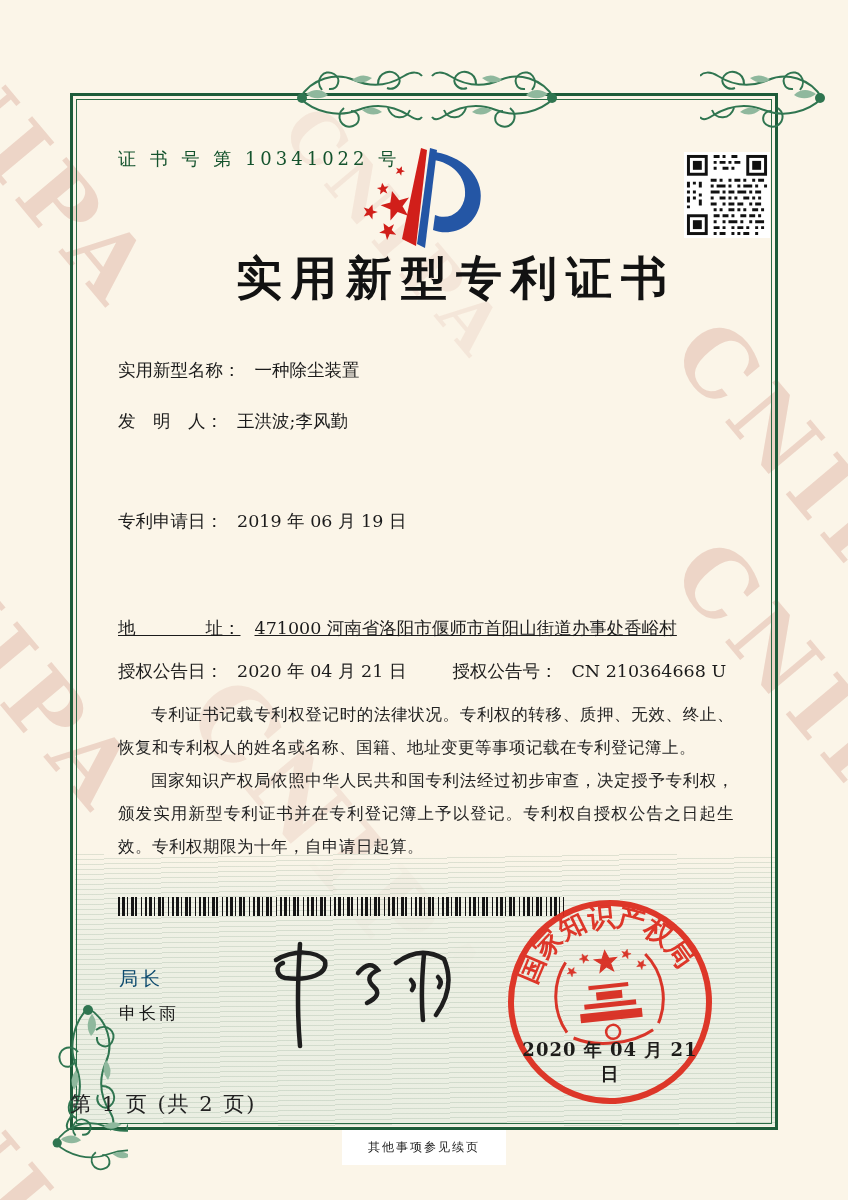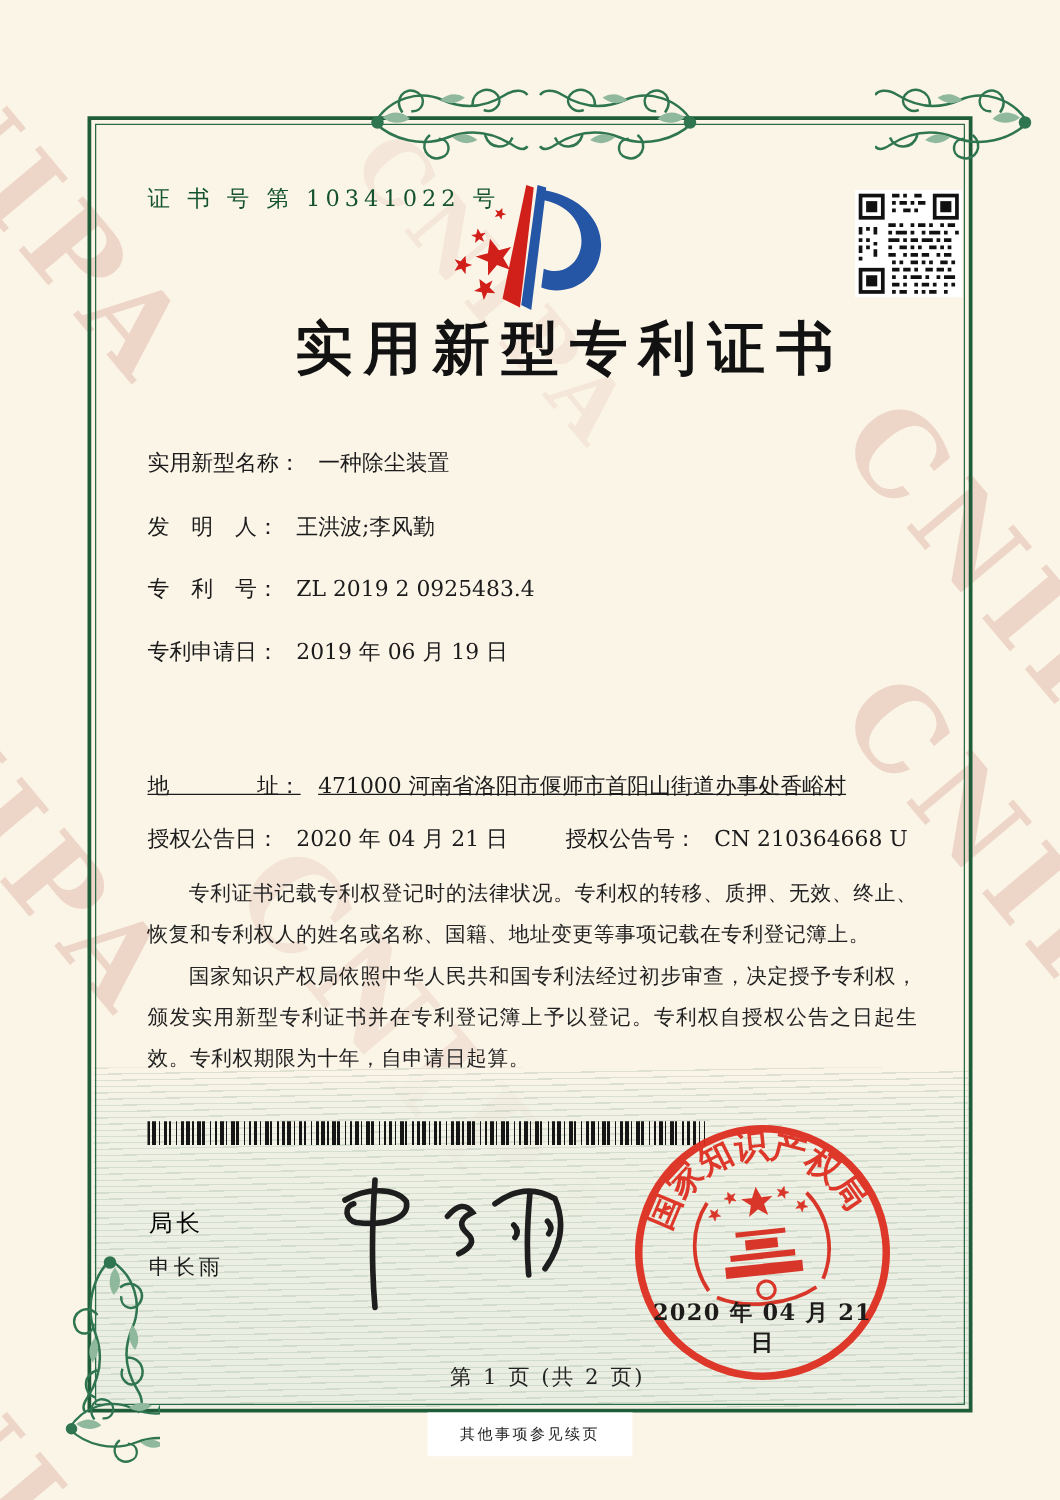--- a/index.html
+++ b/index.html
@@ -41,32 +41,32 @@
 
   .barcode{position:absolute;left:118px;top:897px;width:446px;height:19px;
     background:repeating-linear-gradient(90deg,
       #151515 0 2px, transparent 2px 4px,
       #151515 4px 7px, transparent 7px 9px,
       #151515 9px 10px, transparent 10px 13px,
       #151515 13px 16px, transparent 16px 17px,
       #151515 17px 19px, transparent 19px 23px,
       #151515 23px 24px, transparent 24px 27px);}
 
-  .officer-title{position:absolute;left:119px;top:966px;font-size:19px;letter-spacing:3px;color:#000000;
+  .officer-title{position:absolute;left:119px;top:966px;font-size:19px;letter-spacing:3px;color:#0c4a6e;
                  font-family:Liberation Serif, serif;text-align:center;}
   .officer-name{position:absolute;left:119px;top:1002px;font-size:17px;letter-spacing:3px;color:#1b1b1b;
                 font-family:"DejaVu Sans","Liberation Sans",sans-serif;}
   .signature{position:absolute;left:238px;top:928px;}
 
   .seal{position:absolute;left:498px;top:890px;}
   .seal-date{position:absolute;left:510px;top:1038px;width:200px;text-align:center;
              font-size:18px;letter-spacing:1px;color:#1d1c1a;font-weight:bold;}
 
-  .page-info{position:absolute;left:70px;top:1090px;width:736px;text-align:center;
-             font-size:17px;letter-spacing:2px;color:#222;}
+  .page-info{position:absolute;left:70px;top:1090px;width:736px;
+             font-size:21px;letter-spacing:2px;color:#222;}
   .cont-box{position:absolute;left:50%;top:1130px;transform:translateX(-50%);
             background:#ffffff;padding:9px 26px;font-size:12px;letter-spacing:2px;color:#222;}
 </style>
 </head>
 <body>
 
 <div class="page">
 
   <svg width="0" height="0" style="position:absolute">
     <defs>
@@ -166,23 +166,20 @@
     </g>
   </svg>
 
   <h1 class="title">实用新型专利证书</h1>
 
   <div class="row" style="top:358px;">
     <span class="lbl">实用新型名称：</span><span class="val">一种除尘装置</span>
   </div>
   <div class="row" style="top:409px;">
     <span class="lbl">发　明　人：</span><span class="val">王洪波;李风勤</span>
-  </div>
-  <div class="row" style="top:459px;">
-    <span class="lbl">专　利　号：</span><span class="val">ZL 2019 2 0925483.4</span>
   </div>
   <div class="row" style="top:509px;">
     <span class="lbl">专利申请日：</span><span class="val">2019 年 06 月 19 日</span>
   </div>
   <div class="row" style="top:616px;text-decoration:underline;">
     <span class="lbl">地　　　　址：</span><span class="val">471000 河南省洛阳市偃师市首阳山街道办事处香峪村</span>
   </div>
   <div class="row" style="top:659px;">
     <span class="lbl">授权公告日：</span><span class="val">2020 年 04 月 21 日</span><span class="lbl pair2">授权公告号：</span><span class="val">CN 210364668 U</span>
   </div>

